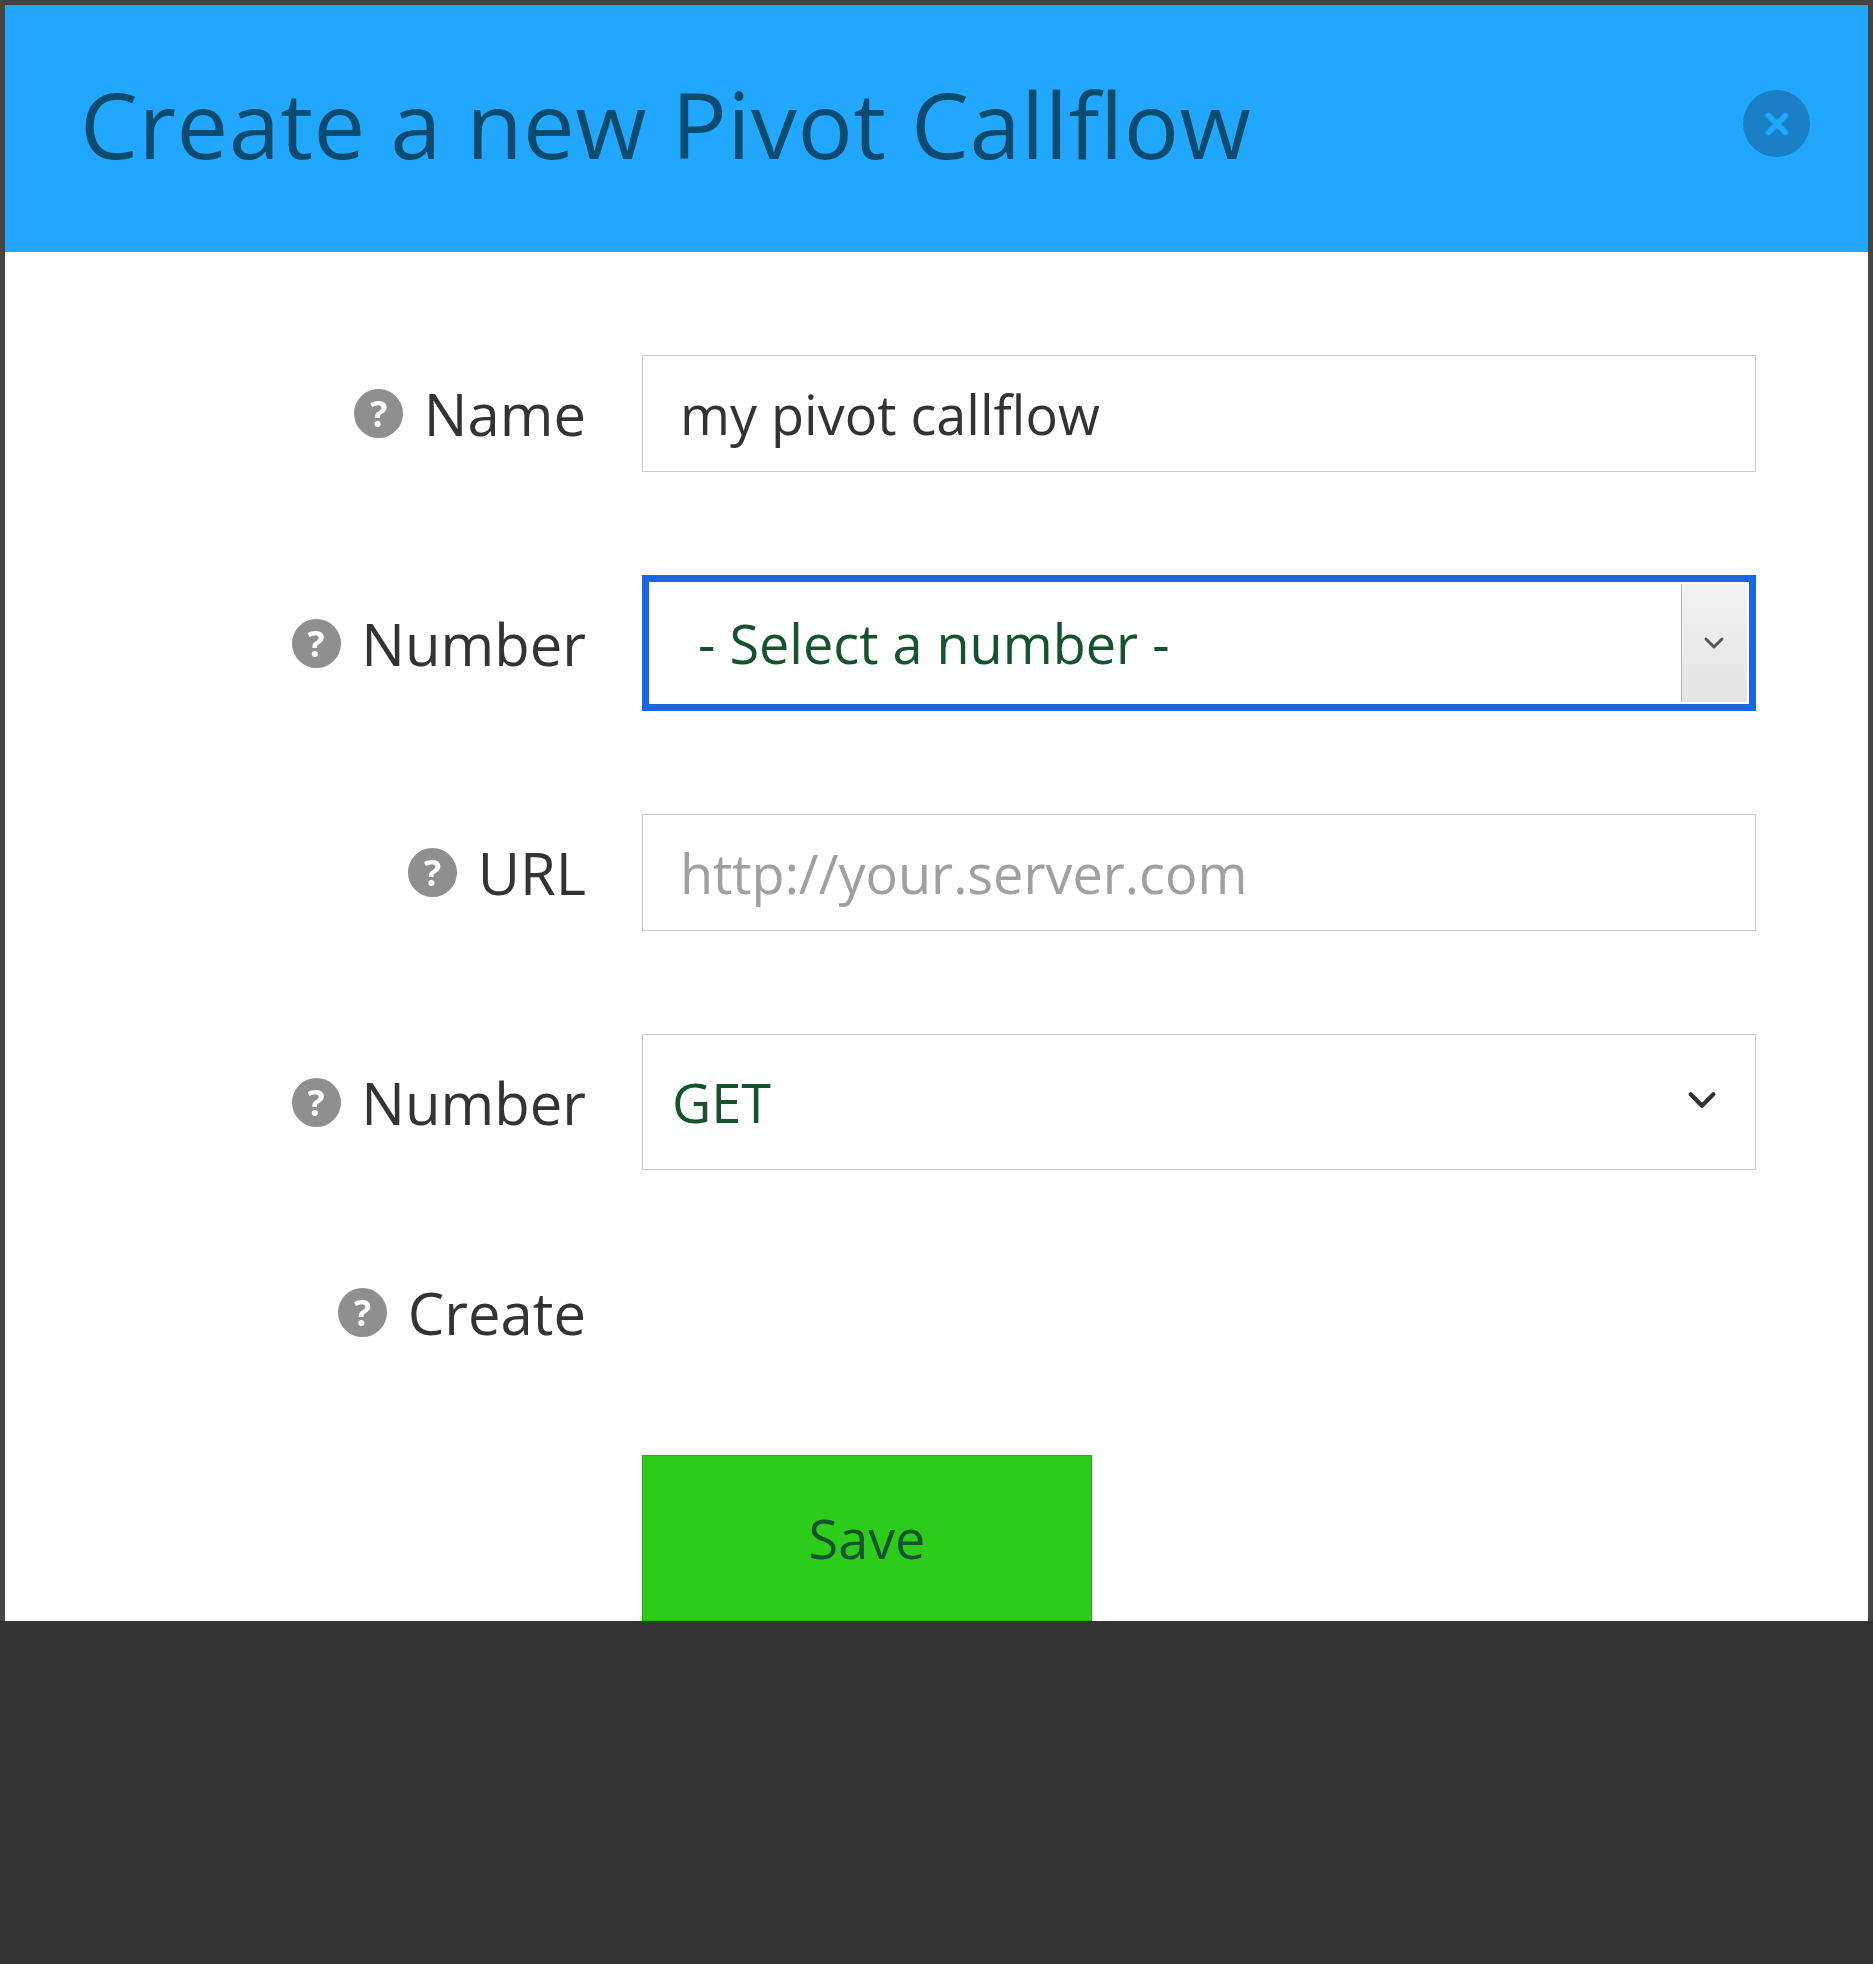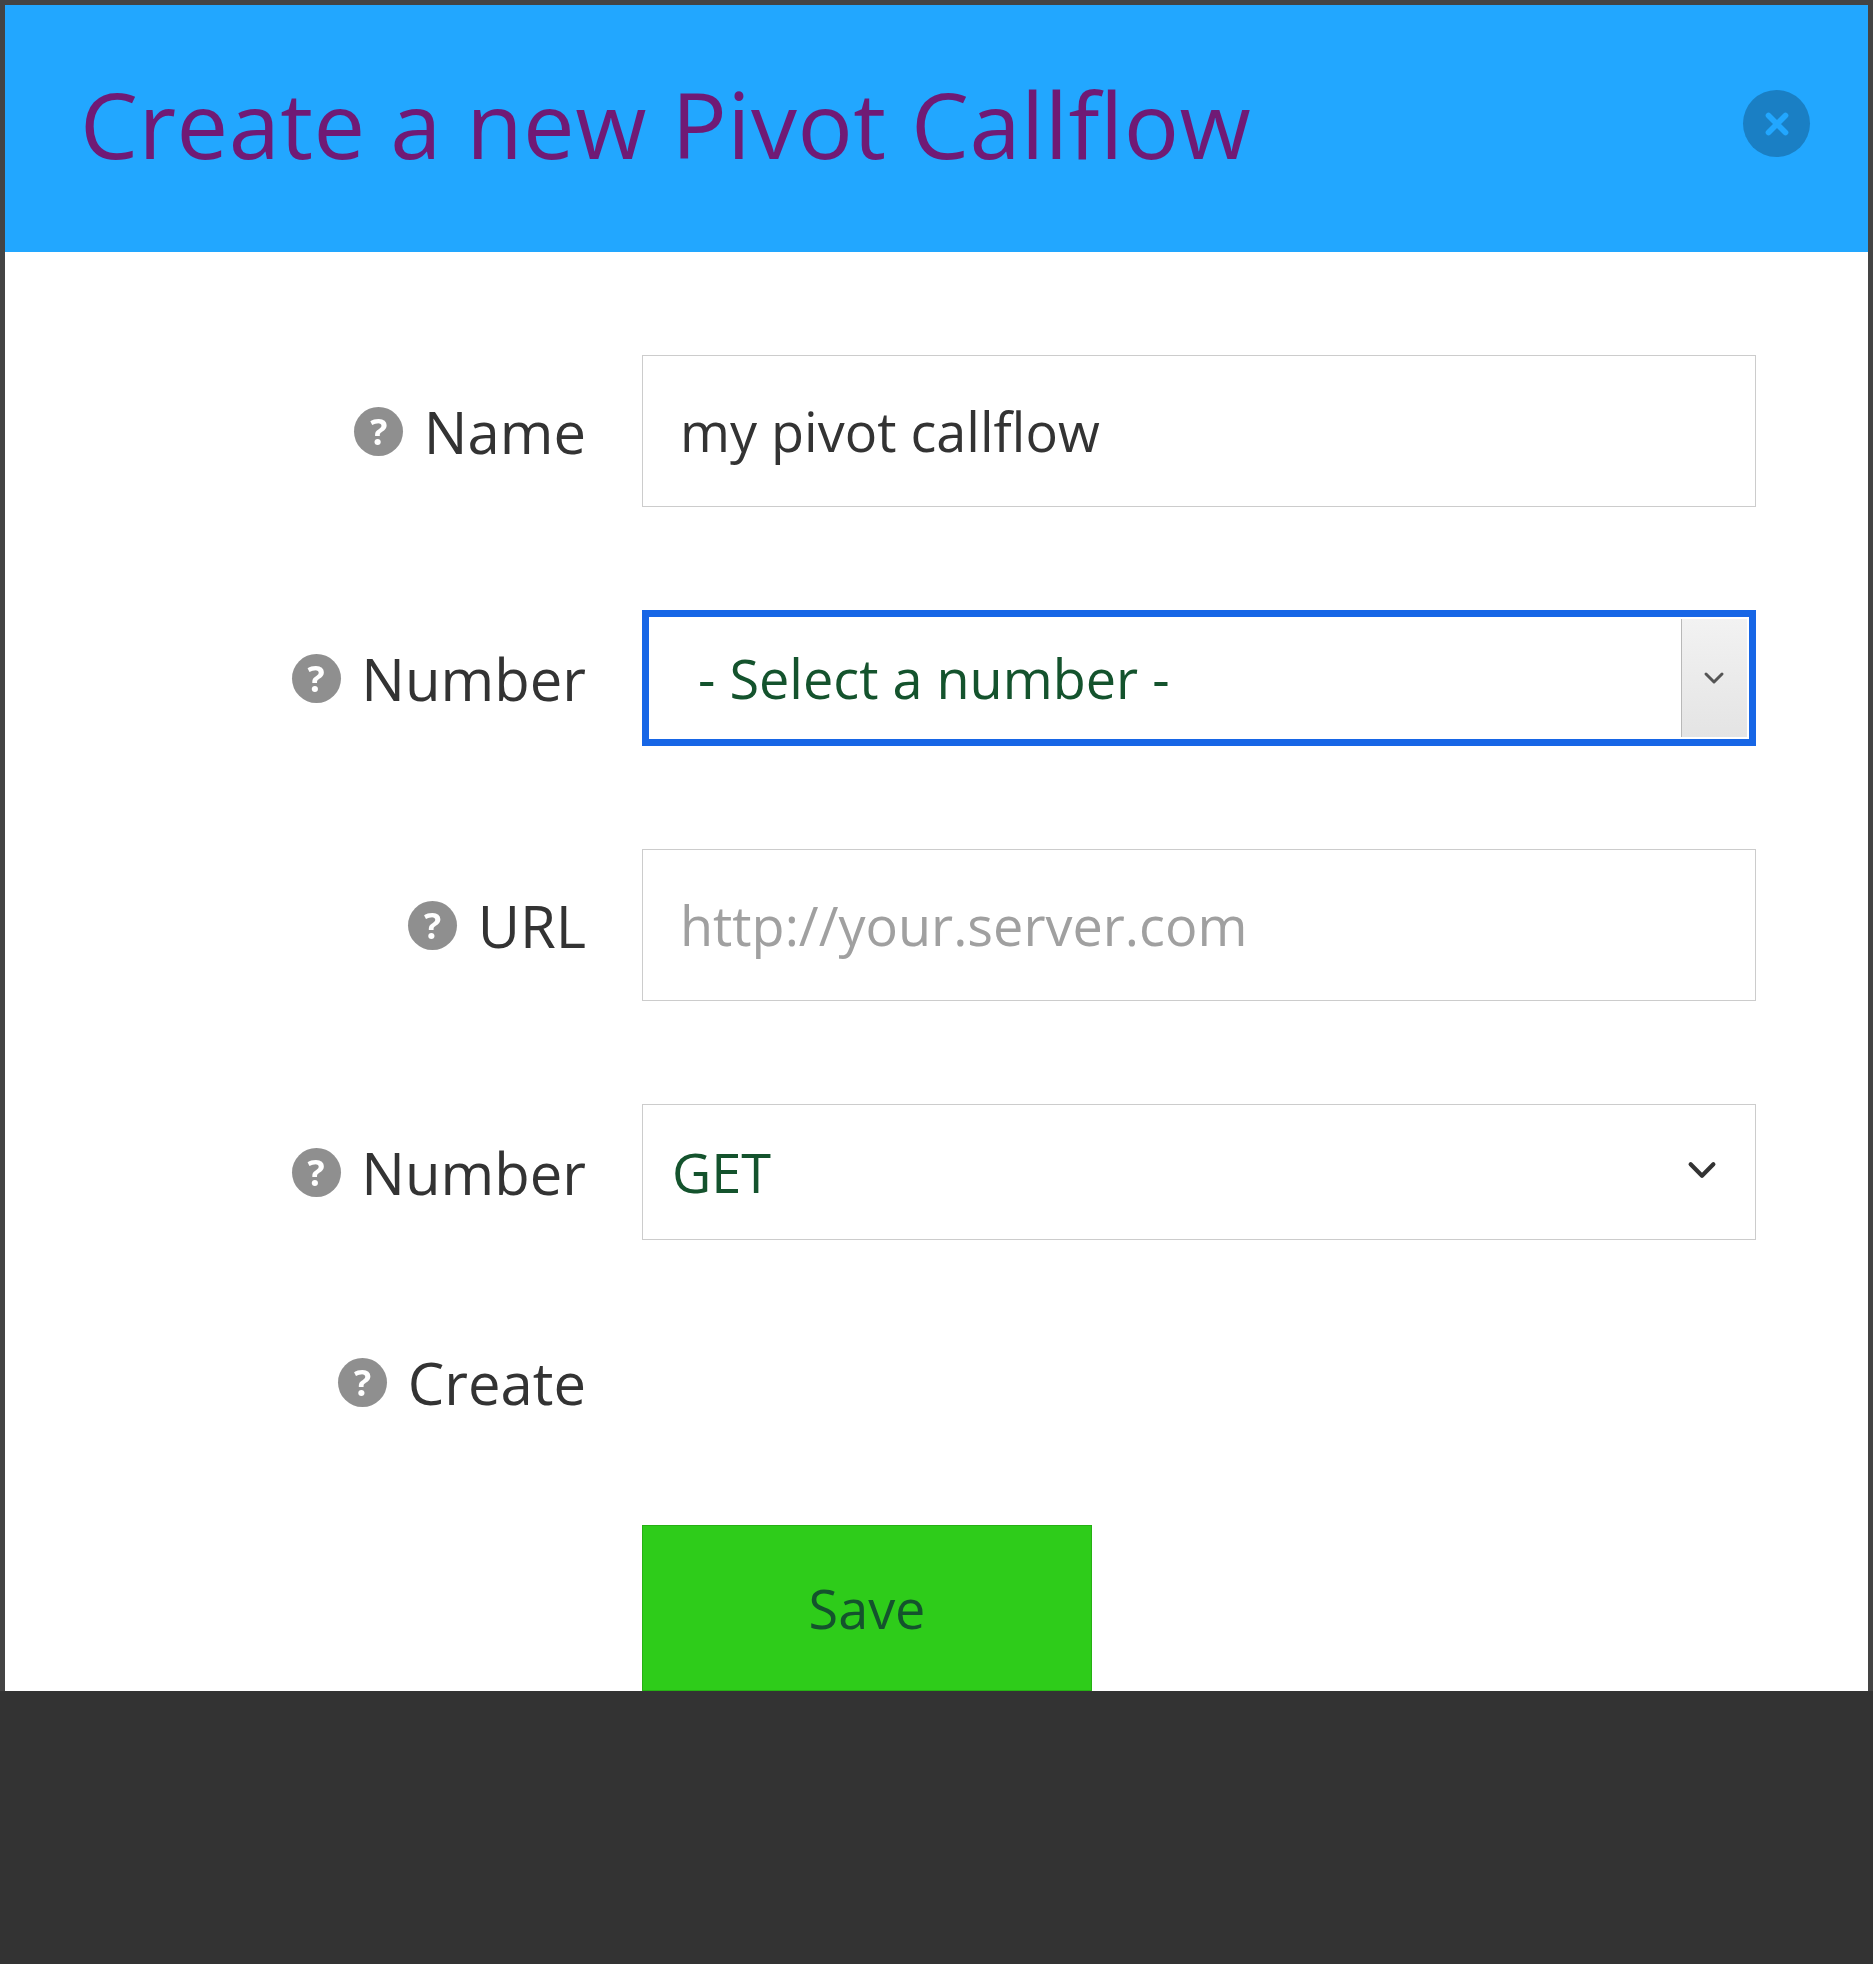--- a/index.html
+++ b/index.html
@@ -13,21 +13,21 @@
   }
   .modal {
     width: 1874px;
     background: #fff;
     border: 5.6px solid #444;
     border-bottom: none;
     overflow: hidden;
   }
   .modal-header {
     background: #22a7ff;
-    color: #701a75;
+    color: #0c4a6e;
     padding: 56px 58px 66px 75px;
     display: flex;
     align-items: center;
     justify-content: space-between;
   }
   .modal-title {
     font-size: 92px;
     font-weight: 400;
     letter-spacing: 0.5px;
   }
@@ -83,21 +83,21 @@
     color: #333;
     font-weight: 400;
   }
 
   .field-wrap {
     flex: 1;
   }
 
   .text-input {
     width: 100%;
-    height: 152px;
+    height: 117px;
     border: 1.9px solid #ccc;
     background: #fff;
     font-size: 54px;
     color: #333;
     padding: 0 37px;
     font-family: inherit;
   }
   .text-input::placeholder { color: #a0a0a0; }
 
   .select-wrap {

